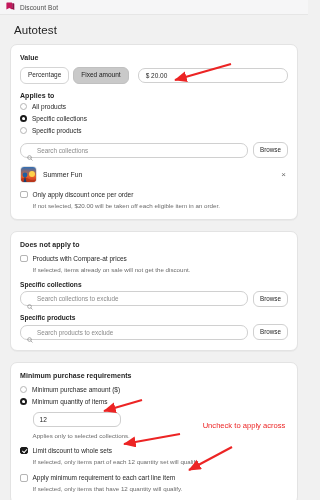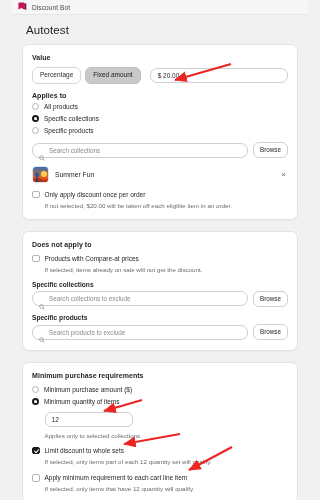--- a/index.html
+++ b/index.html
@@ -162,21 +162,21 @@
   
   .overlay { position: absolute; left: 0; top: 0; width: 308px; height: 500px; pointer-events: none; }
   .anno-text {
     position: absolute;
     color: #ec2424;
     font-size: 7.6px;
     line-height: 1.28;
     text-align: center;
     font-family: "Liberation Sans", sans-serif;
   }
-  .wrap { position: relative; width: 308px; height: 500px; padding-left: 12px; }
+  .wrap { position: relative; width: 308px; height: 500px; }
 </style>
 </head>
 <body>
 
 <div class="wrap">
 
   <div class="app-bar">
     <span class="app-icon">
       <svg width="9" height="10" viewBox="0 0 9 10">
         <path d="M1 0.6 h4.6 a0.6 0.6 0 0 1 .6 .6 v6.2 L3.3 6.0 .4 7.4 V1.2 A0.6 .6 0 0 1 1 .6 z" fill="#c2185b"></path>
@@ -345,15 +345,16 @@
     <line x1="231" y1="64" x2="175" y2="80" stroke="#ec2424" stroke-width="2.1" marker-end="url(#ah)"></line>
 
     <line x1="142" y1="400" x2="104" y2="411" stroke="#ec2424" stroke-width="2.1" marker-end="url(#ah)"></line>
 
     <line x1="180" y1="434" x2="124" y2="444" stroke="#ec2424" stroke-width="2.1" marker-end="url(#ah)"></line>
 
     <line x1="232" y1="447" x2="189" y2="470" stroke="#ec2424" stroke-width="2.1" marker-end="url(#ah)"></line>
   </svg>
 
   <div class="anno-text" style="left:183px; top:421px; width:122px;">
+    <div>Uncheck to apply across</div>
   </div>
 
 </div>
 
 </body></html>

